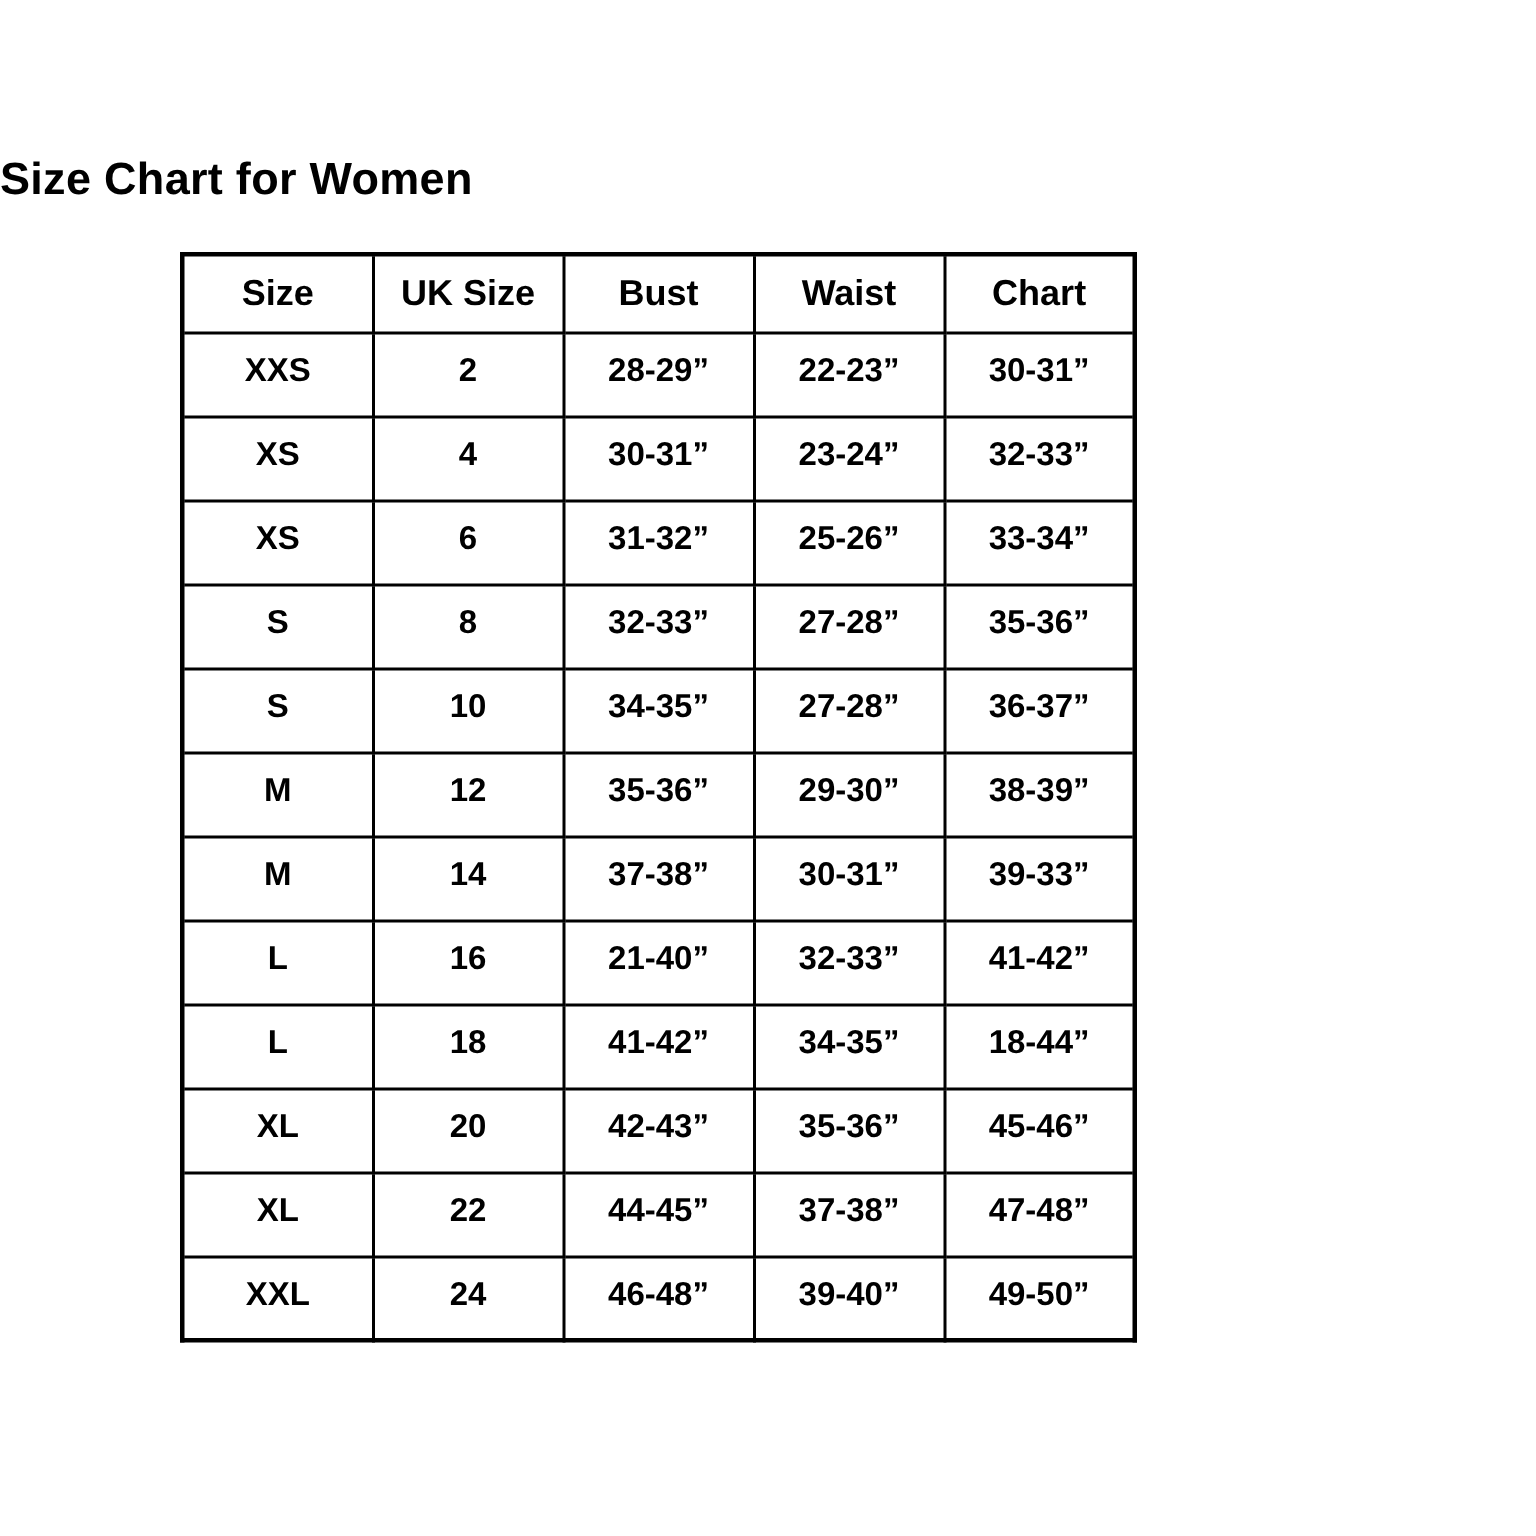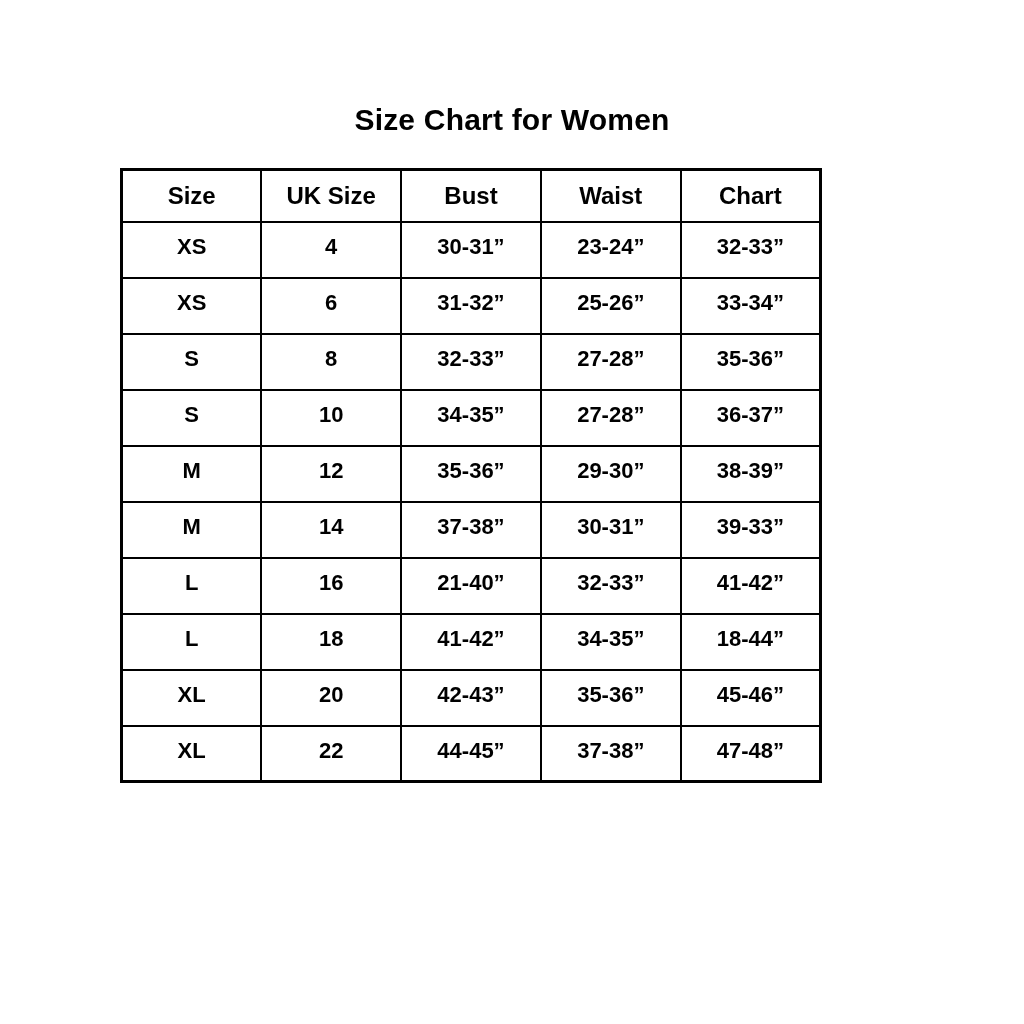--- a/index.html
+++ b/index.html
@@ -15,31 +15,30 @@
     width: 1024px;
     height: 1024px;
     position: relative;
     box-sizing: border-box;
   }
   .chart-title {
     position: absolute;
     top: 103px;
     left: 0;
     width: 100%;
-    text-align: center;
     font-size: 30px;
     font-weight: bold;
     letter-spacing: 0.2px;
     color: #000000;
   }
   table.size-chart {
     position: absolute;
     top: 168px;
     left: 120px;
-    width: 702px;
+    width: 638px;
     border-collapse: collapse;
     table-layout: fixed;
     background: #ffffff;
     border: 3px solid #000000;
   }
   table.size-chart th,
   table.size-chart td {
     border: 2px solid #000000;
     text-align: center;
     font-weight: bold;
@@ -69,20 +68,27 @@
     <thead>
       <tr>
           <th>Size</th>
           <th>UK Size</th>
           <th>Bust</th>
           <th>Waist</th>
           <th>Chart</th>
         </tr>
     </thead>
     <tbody>
+        <tr>
+          <td>XXS</td>
+          <td>2</td>
+          <td>28-29”</td>
+          <td>22-23”</td>
+          <td>30-31”</td>
+        </tr>
         <tr>
           <td>XS</td>
           <td>4</td>
           <td>30-31”</td>
           <td>23-24”</td>
           <td>32-33”</td>
         </tr>
         <tr>
           <td>XS</td>
           <td>6</td>
@@ -139,15 +145,22 @@
           <td>35-36”</td>
           <td>45-46”</td>
         </tr>
         <tr>
           <td>XL</td>
           <td>22</td>
           <td>44-45”</td>
           <td>37-38”</td>
           <td>47-48”</td>
         </tr>
+        <tr>
+          <td>XXL</td>
+          <td>24</td>
+          <td>46-48”</td>
+          <td>39-40”</td>
+          <td>49-50”</td>
+        </tr>
       </tbody>
   </table>
 </div>
 
 </body></html>

